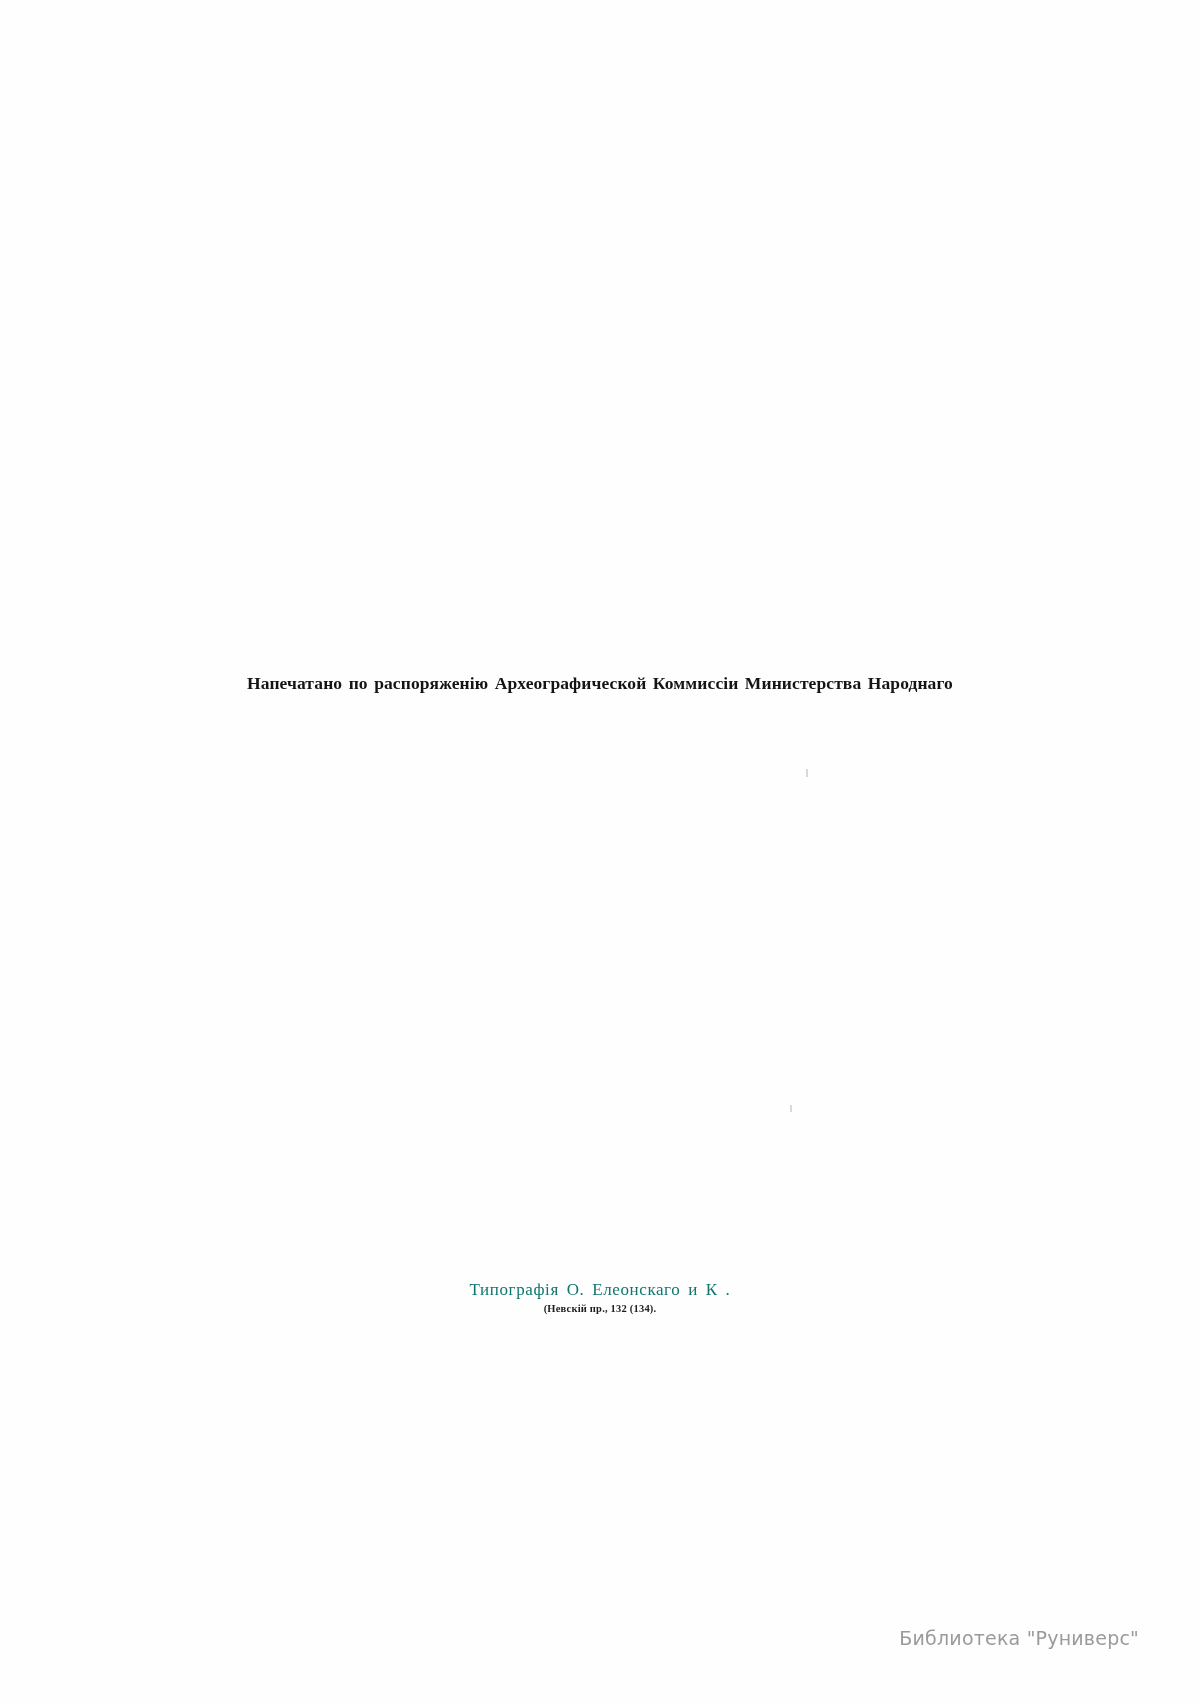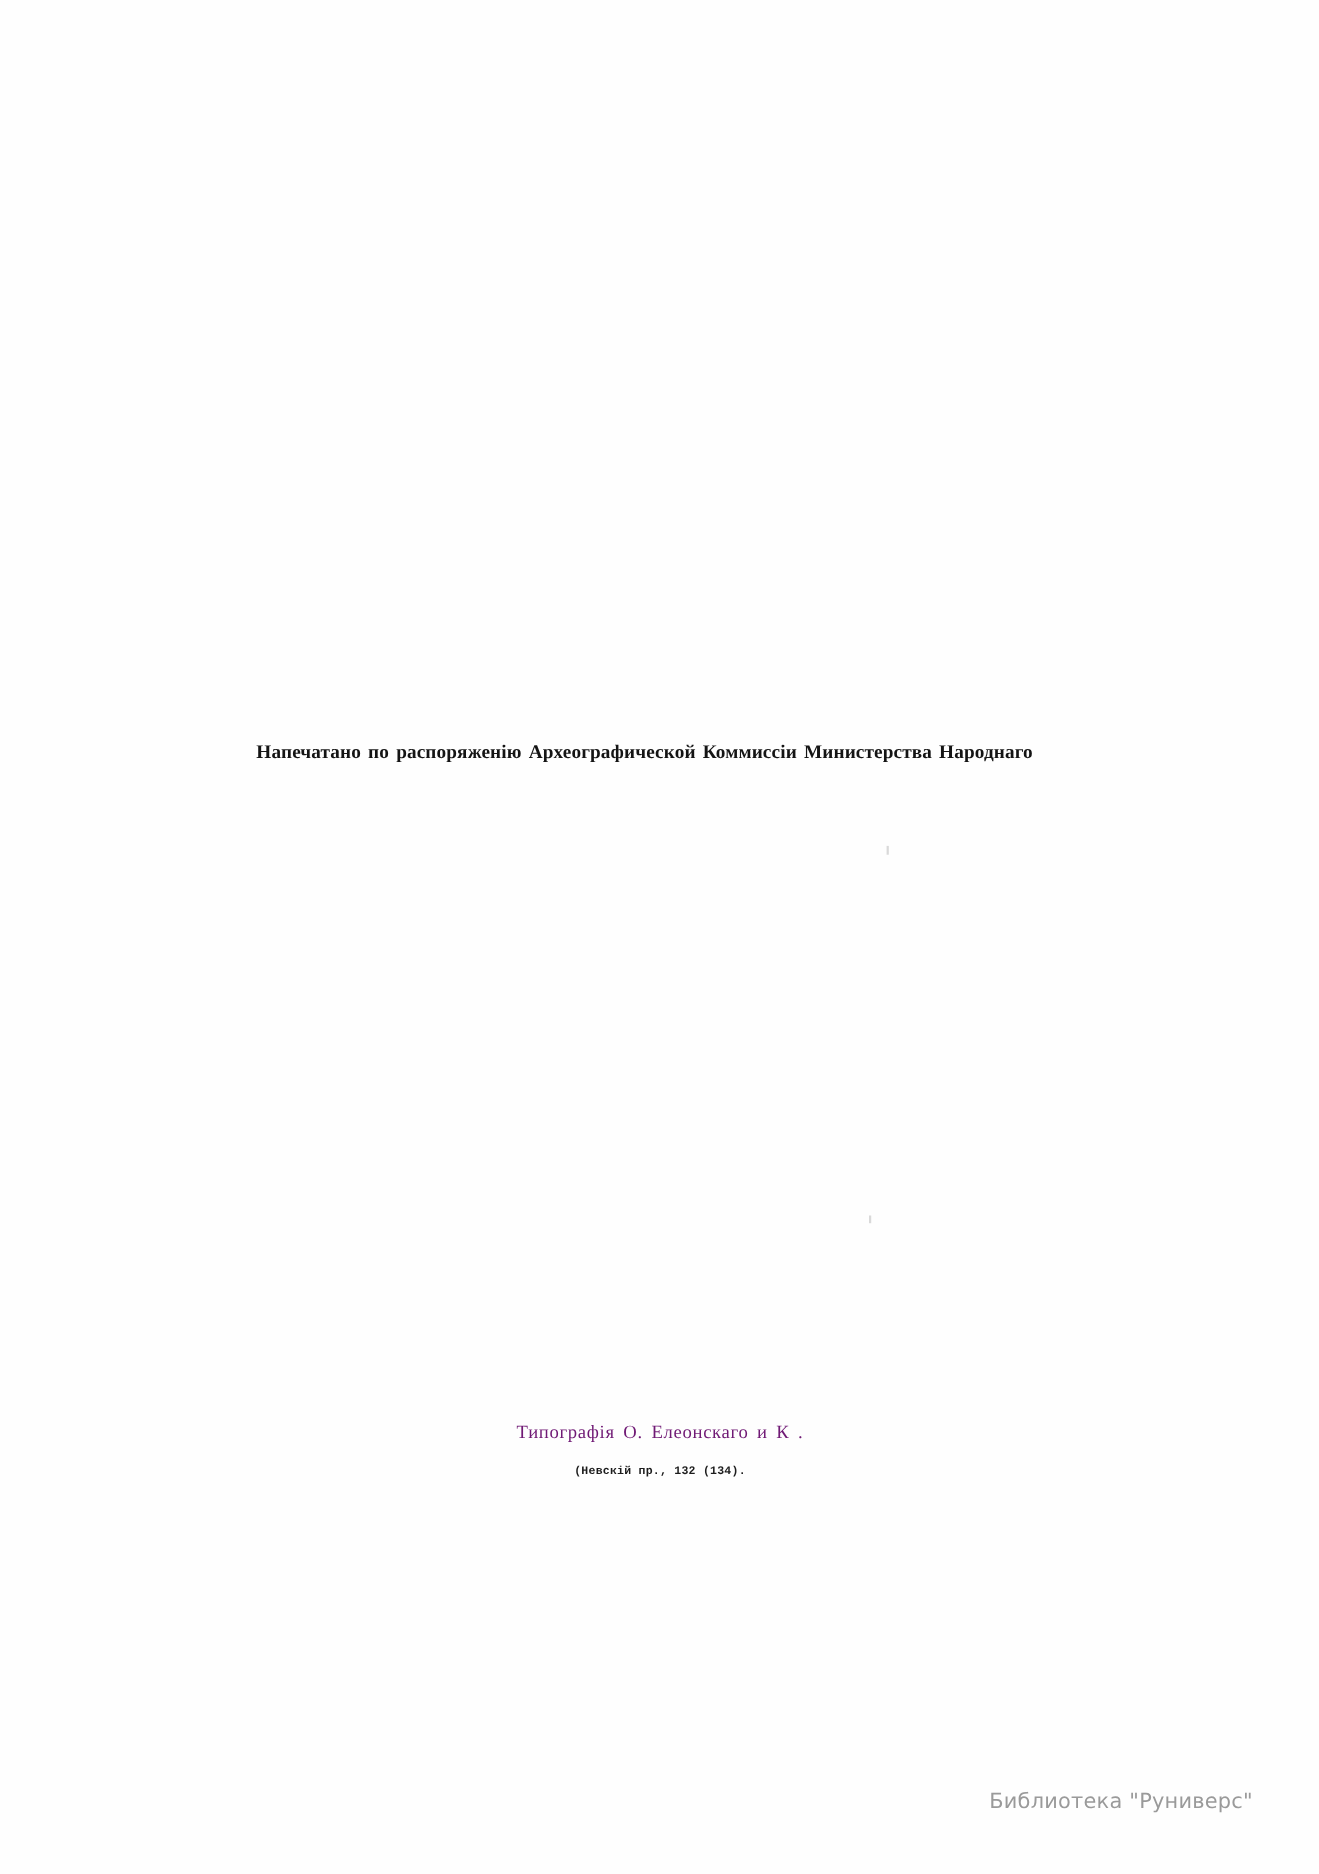--- a/index.html
+++ b/index.html
@@ -18,21 +18,21 @@
 
   .page {
     position: absolute;
     inset: 0;
     background: #fefefe;
   }
 
   
   .notice {
     position: absolute;
-    left: 176px;
+    left: 190px;
     top: 668px;
     width: 820px;
     text-align: center;
     font-family: "Liberation Serif", serif;
     font-weight: 700;
     font-size: 17.5px;
     line-height: 1.75;
     letter-spacing: 0.1px;
     color: #141414;
   }
@@ -63,27 +63,26 @@
     left: 300px;
     top: 1280px;
     width: 600px;
     text-align: center;
   }
   .colophon .printer {
     font-family: "Liberation Serif", serif;
     font-size: 17px;
     letter-spacing: 0.6px;
     word-spacing: 3px;
-    color: #701a75;
+    color: #0f766e;
     white-space: nowrap;
-    margin-top: 12px;
   }
   .colophon .address {
-    margin-top: 20px;
-    font-family: Liberation Mono, monospace;
+    margin-top: 3px;
+    font-family: Liberation Serif, serif;
     font-weight: 700;
     font-size: 10.5px;
     letter-spacing: 0.2px;
     color: #1d1d1d;
   }
 
   
   .watermark {
     position: absolute;
     right: 60px;

